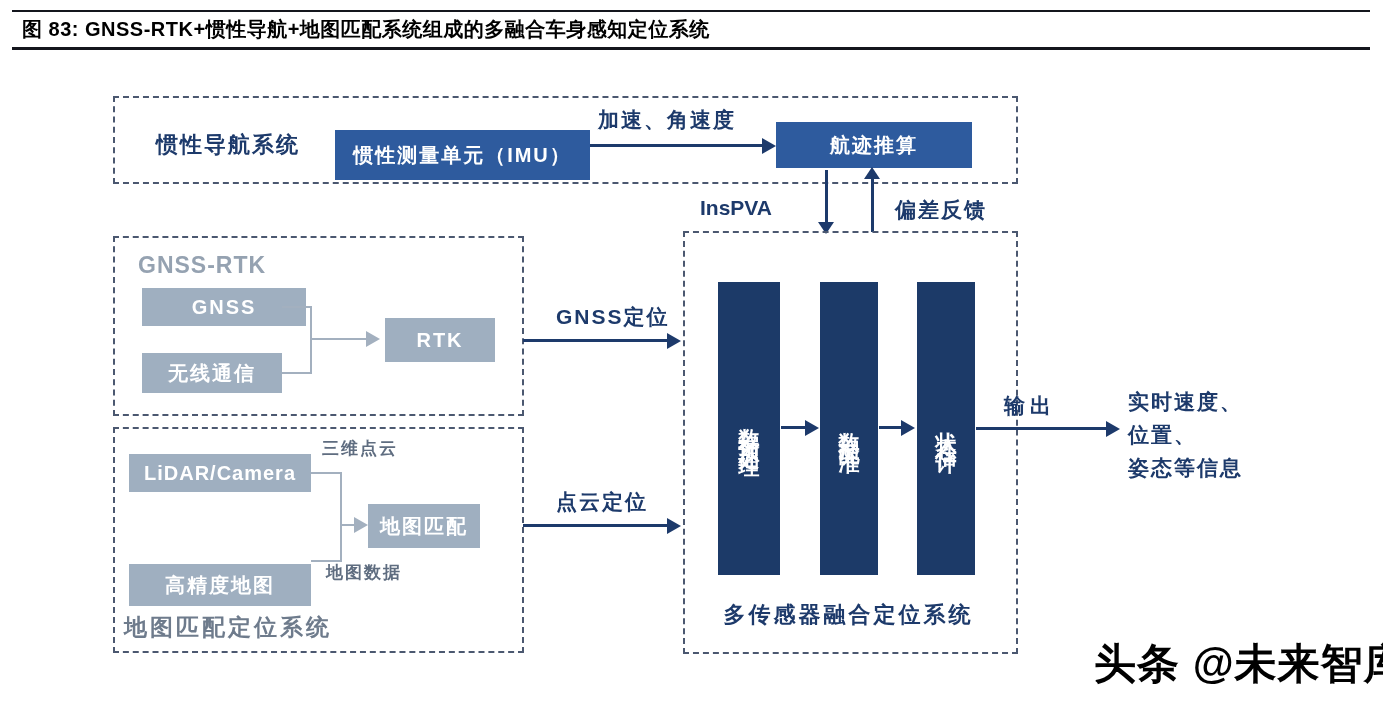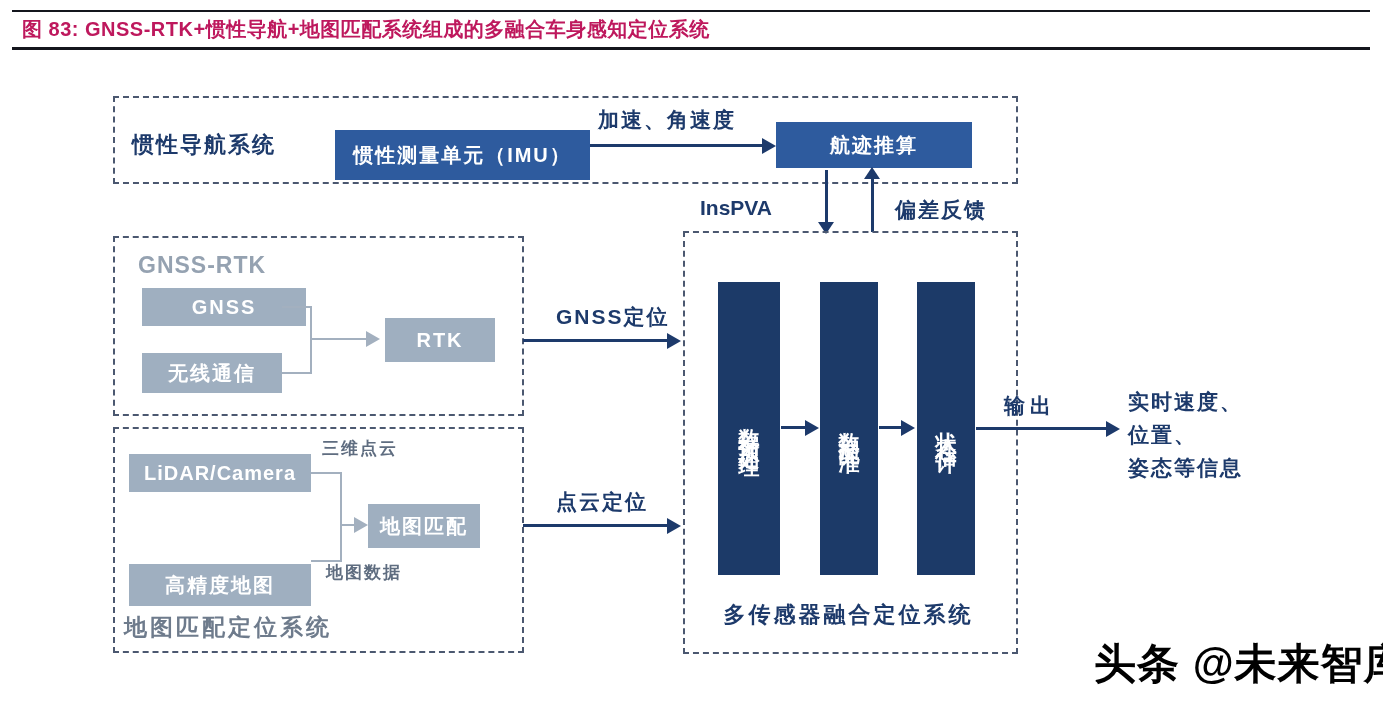--- a/index.html
+++ b/index.html
@@ -6,21 +6,21 @@
   .canvas{
     position:relative;
     width:1383px;height:702px;
     background:#ffffff;
     font-family:"Liberation Sans", sans-serif;
     overflow:hidden;
   }
   .rule{position:absolute;background:#14161d;}
   .title{
     position:absolute;left:22px;top:16px;
-    font-size:20px;font-weight:bold;color:#be185d;
+    font-size:20px;font-weight:bold;color:#000000;
     letter-spacing:0.5px;white-space:nowrap;
   }
   .dashed{position:absolute;border:2px dashed #4b5870;background:transparent;}
   .bluebox{
     position:absolute;background:#2e5b9e;color:#ffffff;
     display:flex;align-items:center;justify-content:center;
     font-weight:bold;font-size:20px;letter-spacing:2px;white-space:nowrap;
   }
   .graybox{
     position:absolute;background:#9fafc0;color:#ffffff;
@@ -78,21 +78,21 @@
 </head>
 <body>
 
 <div class="canvas">
 
   <div class="rule" style="left:12px;top:10px;width:1358px;height:2px;"></div>
   <div class="title">图 83:  GNSS-RTK+惯性导航+地图匹配系统组成的多融合车身感知定位系统</div>
   <div class="rule" style="left:12px;top:47px;width:1358px;height:3px;"></div>
 
   <div class="dashed" style="left:113px;top:96px;width:901px;height:84px;"></div>
-  <div class="navy-lbl" style="left:132px;top:130px;font-size:22px;">惯性导航系统</div>
+  <div class="navy-lbl" style="left:156px;top:130px;font-size:22px;">惯性导航系统</div>
   <div class="bluebox" style="left:335px;top:120px;width:255px;height:50px;margin-top:10px;">惯性测量单元（IMU）</div>
   <div class="hline" style="left:590px;top:144px;width:172px;"></div>
   <div class="ah-r" style="left:762px;top:138px;"></div>
   <div class="navy-lbl" style="left:598px;top:106px;">加速、角速度</div>
   <div class="bluebox" style="left:776px;top:122px;width:196px;height:46px;">航迹推算</div>
 
   <div class="vline" style="left:825px;top:170px;height:56px;"></div>
   <div class="ah-d" style="left:818px;top:222px;"></div>
   <div class="navy-lbl" style="left:700px;top:196px;letter-spacing:0;">InsPVA</div>
   <div class="vline" style="left:871px;top:178px;height:54px;"></div>

